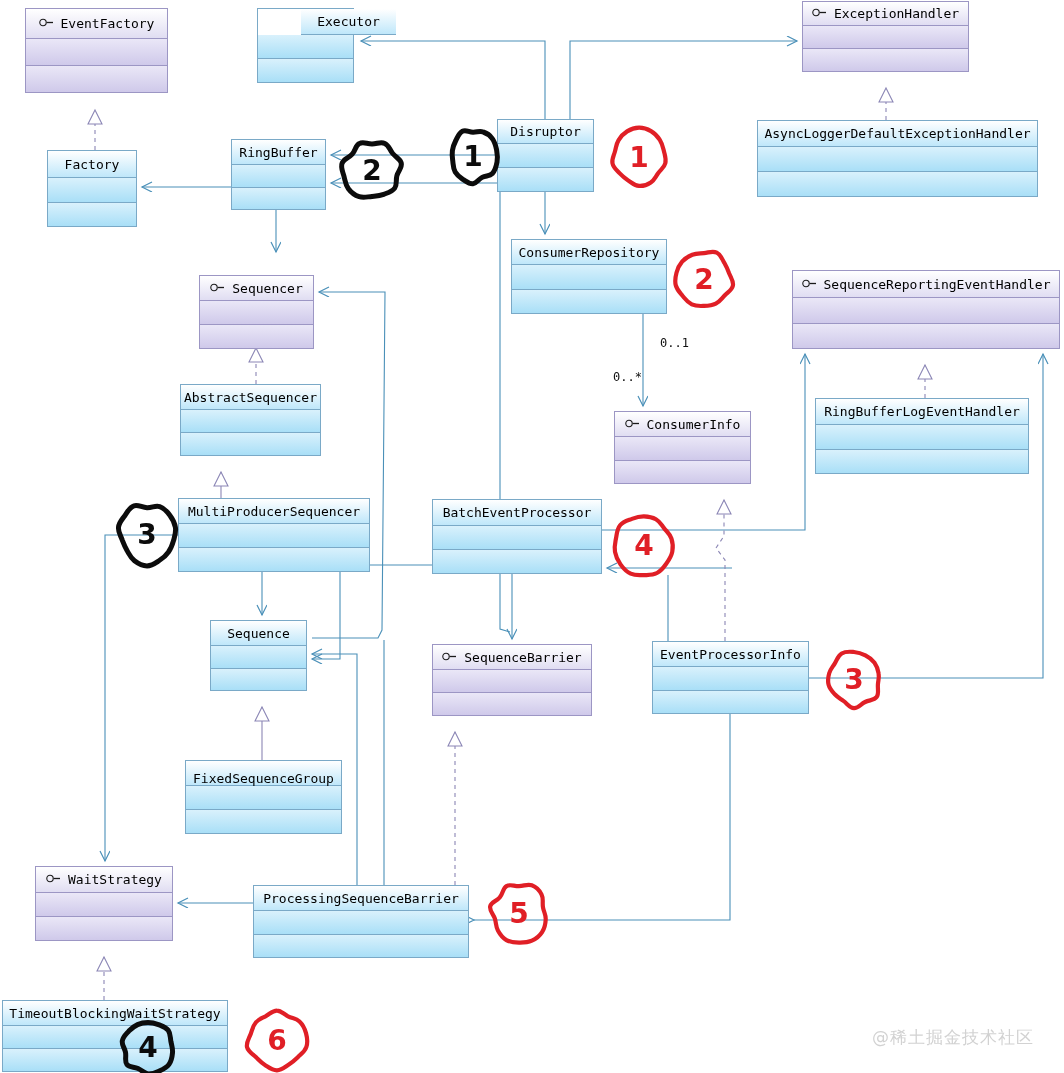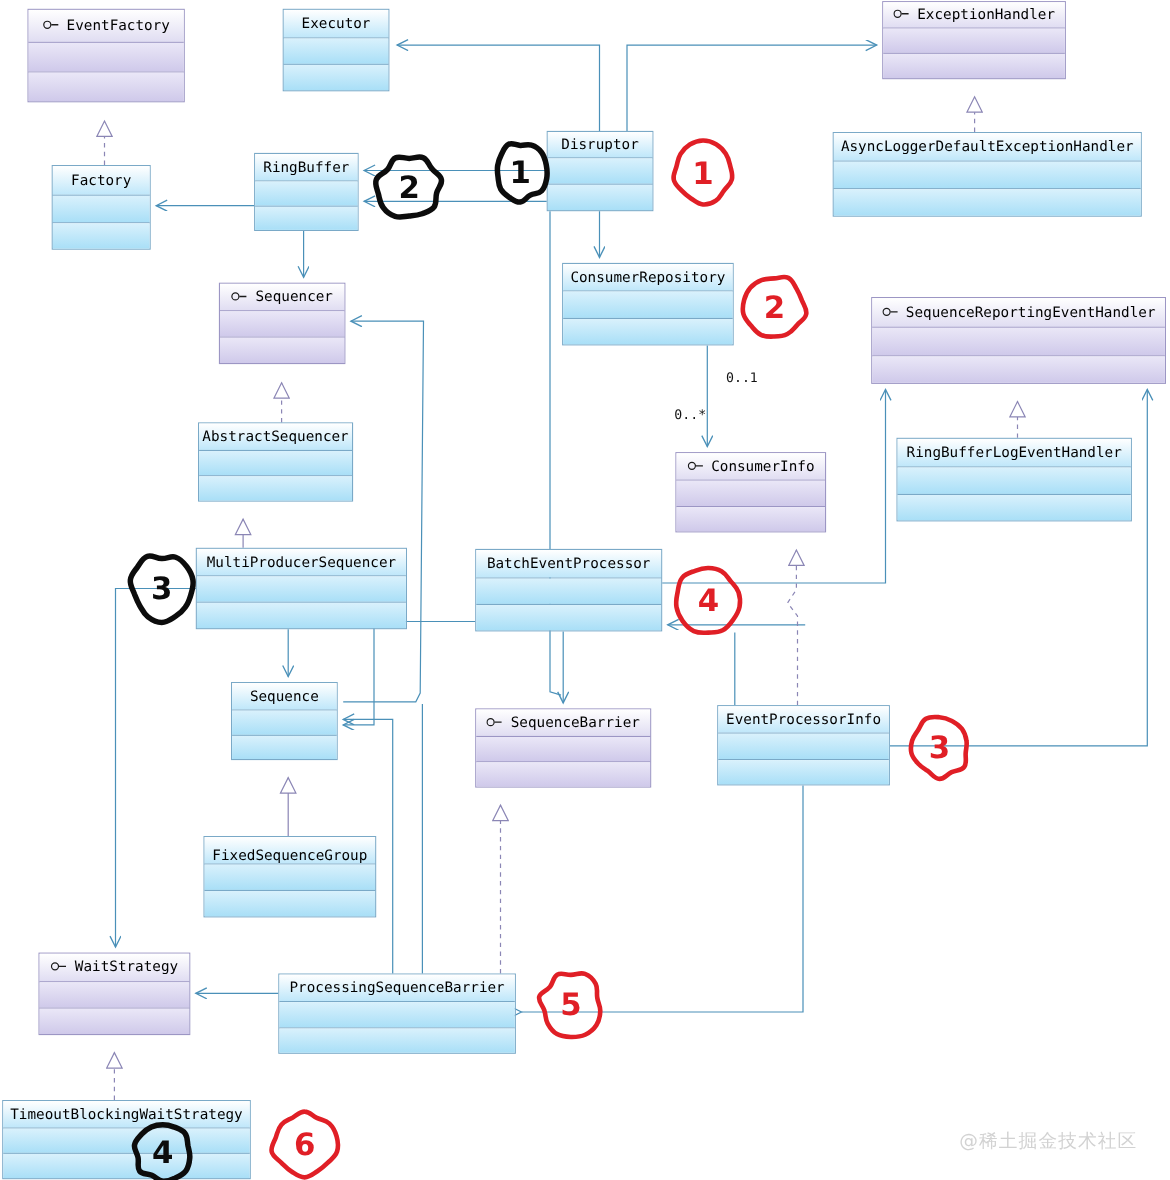--- a/index.html
+++ b/index.html
@@ -200,21 +200,21 @@
               <circle cx="4" cy="4.5" r="3.2" fill="none" stroke="#1a1a1a" stroke-width="1.1"></circle>
               <line x1="7.6" y1="4.5" x2="14" y2="4.5" stroke="#1a1a1a" stroke-width="1.3"></line>
             </svg>
           </span>
           <span class="cls-name">EventFactory</span>
         </div>
         <div class="uml-row mid" style="height: 27px;"></div>
         <div class="uml-row bot" style="height: 27px;"></div>
       </div>
       <div class="uml-box" style="left: 257px; top: 8px; width: 97px; height: 75px;">
-        <div class="uml-row title" style="height: 27px;">
+        <div class="uml-row title" style="height: 27px; margin-left: 43px;">
           <span class="cls-name">Executor</span>
         </div>
         <div class="uml-row mid" style="height: 24px;"></div>
         <div class="uml-row bot" style="height: 24px;"></div>
       </div>
       <div class="uml-box iface" style="left: 802px; top: 1px; width: 167px; height: 71px;">
         <div class="uml-row title" style="height: 25px;">
           <span class="iface-mark">
             <svg width="15" height="9" viewBox="0 0 15 9">
               <circle cx="4" cy="4.5" r="3.2" fill="none" stroke="#1a1a1a" stroke-width="1.1"></circle>
@@ -254,21 +254,21 @@
         <div class="uml-row mid" style="height: 23px;"></div>
         <div class="uml-row bot" style="height: 22px;"></div>
       </div>
       <div class="uml-box" style="left: 511px; top: 239px; width: 156px; height: 75px;">
         <div class="uml-row title" style="height: 26px;">
           <span class="cls-name">ConsumerRepository</span>
         </div>
         <div class="uml-row mid" style="height: 25px;"></div>
         <div class="uml-row bot" style="height: 24px;"></div>
       </div>
-      <div class="uml-box iface" style="left: 199px; top: 257px; width: 115px; height: 74px;">
+      <div class="uml-box iface" style="left: 199px; top: 275px; width: 115px; height: 74px;">
         <div class="uml-row title" style="height: 26px;">
           <span class="iface-mark">
             <svg width="15" height="9" viewBox="0 0 15 9">
               <circle cx="4" cy="4.5" r="3.2" fill="none" stroke="#1a1a1a" stroke-width="1.1"></circle>
               <line x1="7.6" y1="4.5" x2="14" y2="4.5" stroke="#1a1a1a" stroke-width="1.3"></line>
             </svg>
           </span>
           <span class="cls-name">Sequencer</span>
         </div>
         <div class="uml-row mid" style="height: 24px;"></div>

